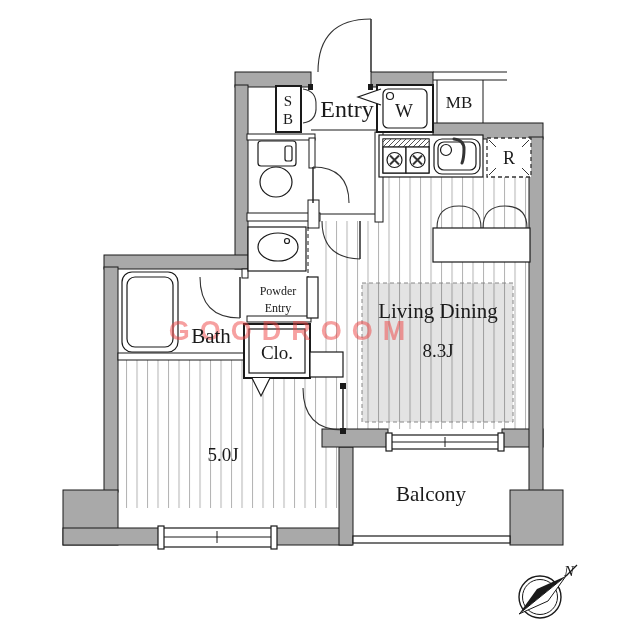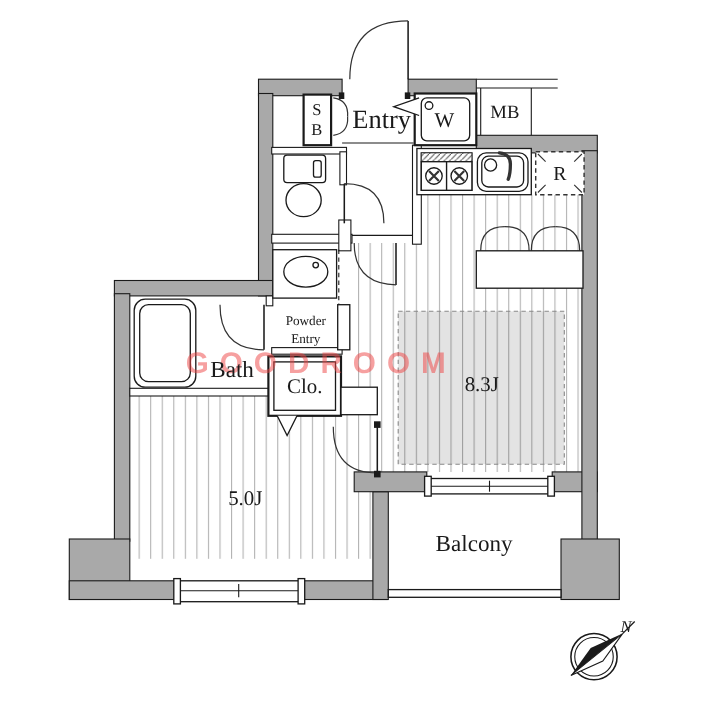--- a/index.html
+++ b/index.html
@@ -224,16 +224,17 @@
   <div class="lbl f15" style="left:288px;top:101px;">S</div>
   <div class="lbl f15" style="left:288px;top:119px;">B</div>
   <div class="lbl f19" style="left:404px;top:110px;">W</div>
   <div class="lbl f17" style="left:459px;top:102px;">MB</div>
   <div class="lbl f18" style="left:509px;top:158px;">R</div>
   <div class="lbl f14" style="left:278px;top:291px;">Powder</div>
   <div class="lbl f14" style="left:278px;top:308px;">Entry</div>
   <div class="lbl f19" style="left:277px;top:352px;">Clo.</div>
   <div class="lbl f21" style="left:211px;top:336px;">Bath</div>
   <div class="lbl f19" style="left:223px;top:454px;">5.0J</div>
+  <div class="lbl f21" style="left:438px;top:311px;">Living Dining</div>
   <div class="lbl f19" style="left:438px;top:340px;margin-top:10px;">8.3J</div>
   <div class="lbl f21" style="left:431px;top:494px;">Balcony</div>
   <div class="lbl north" style="left:569px;top:571px;">N</div>
 </div>
 
 </body></html>

